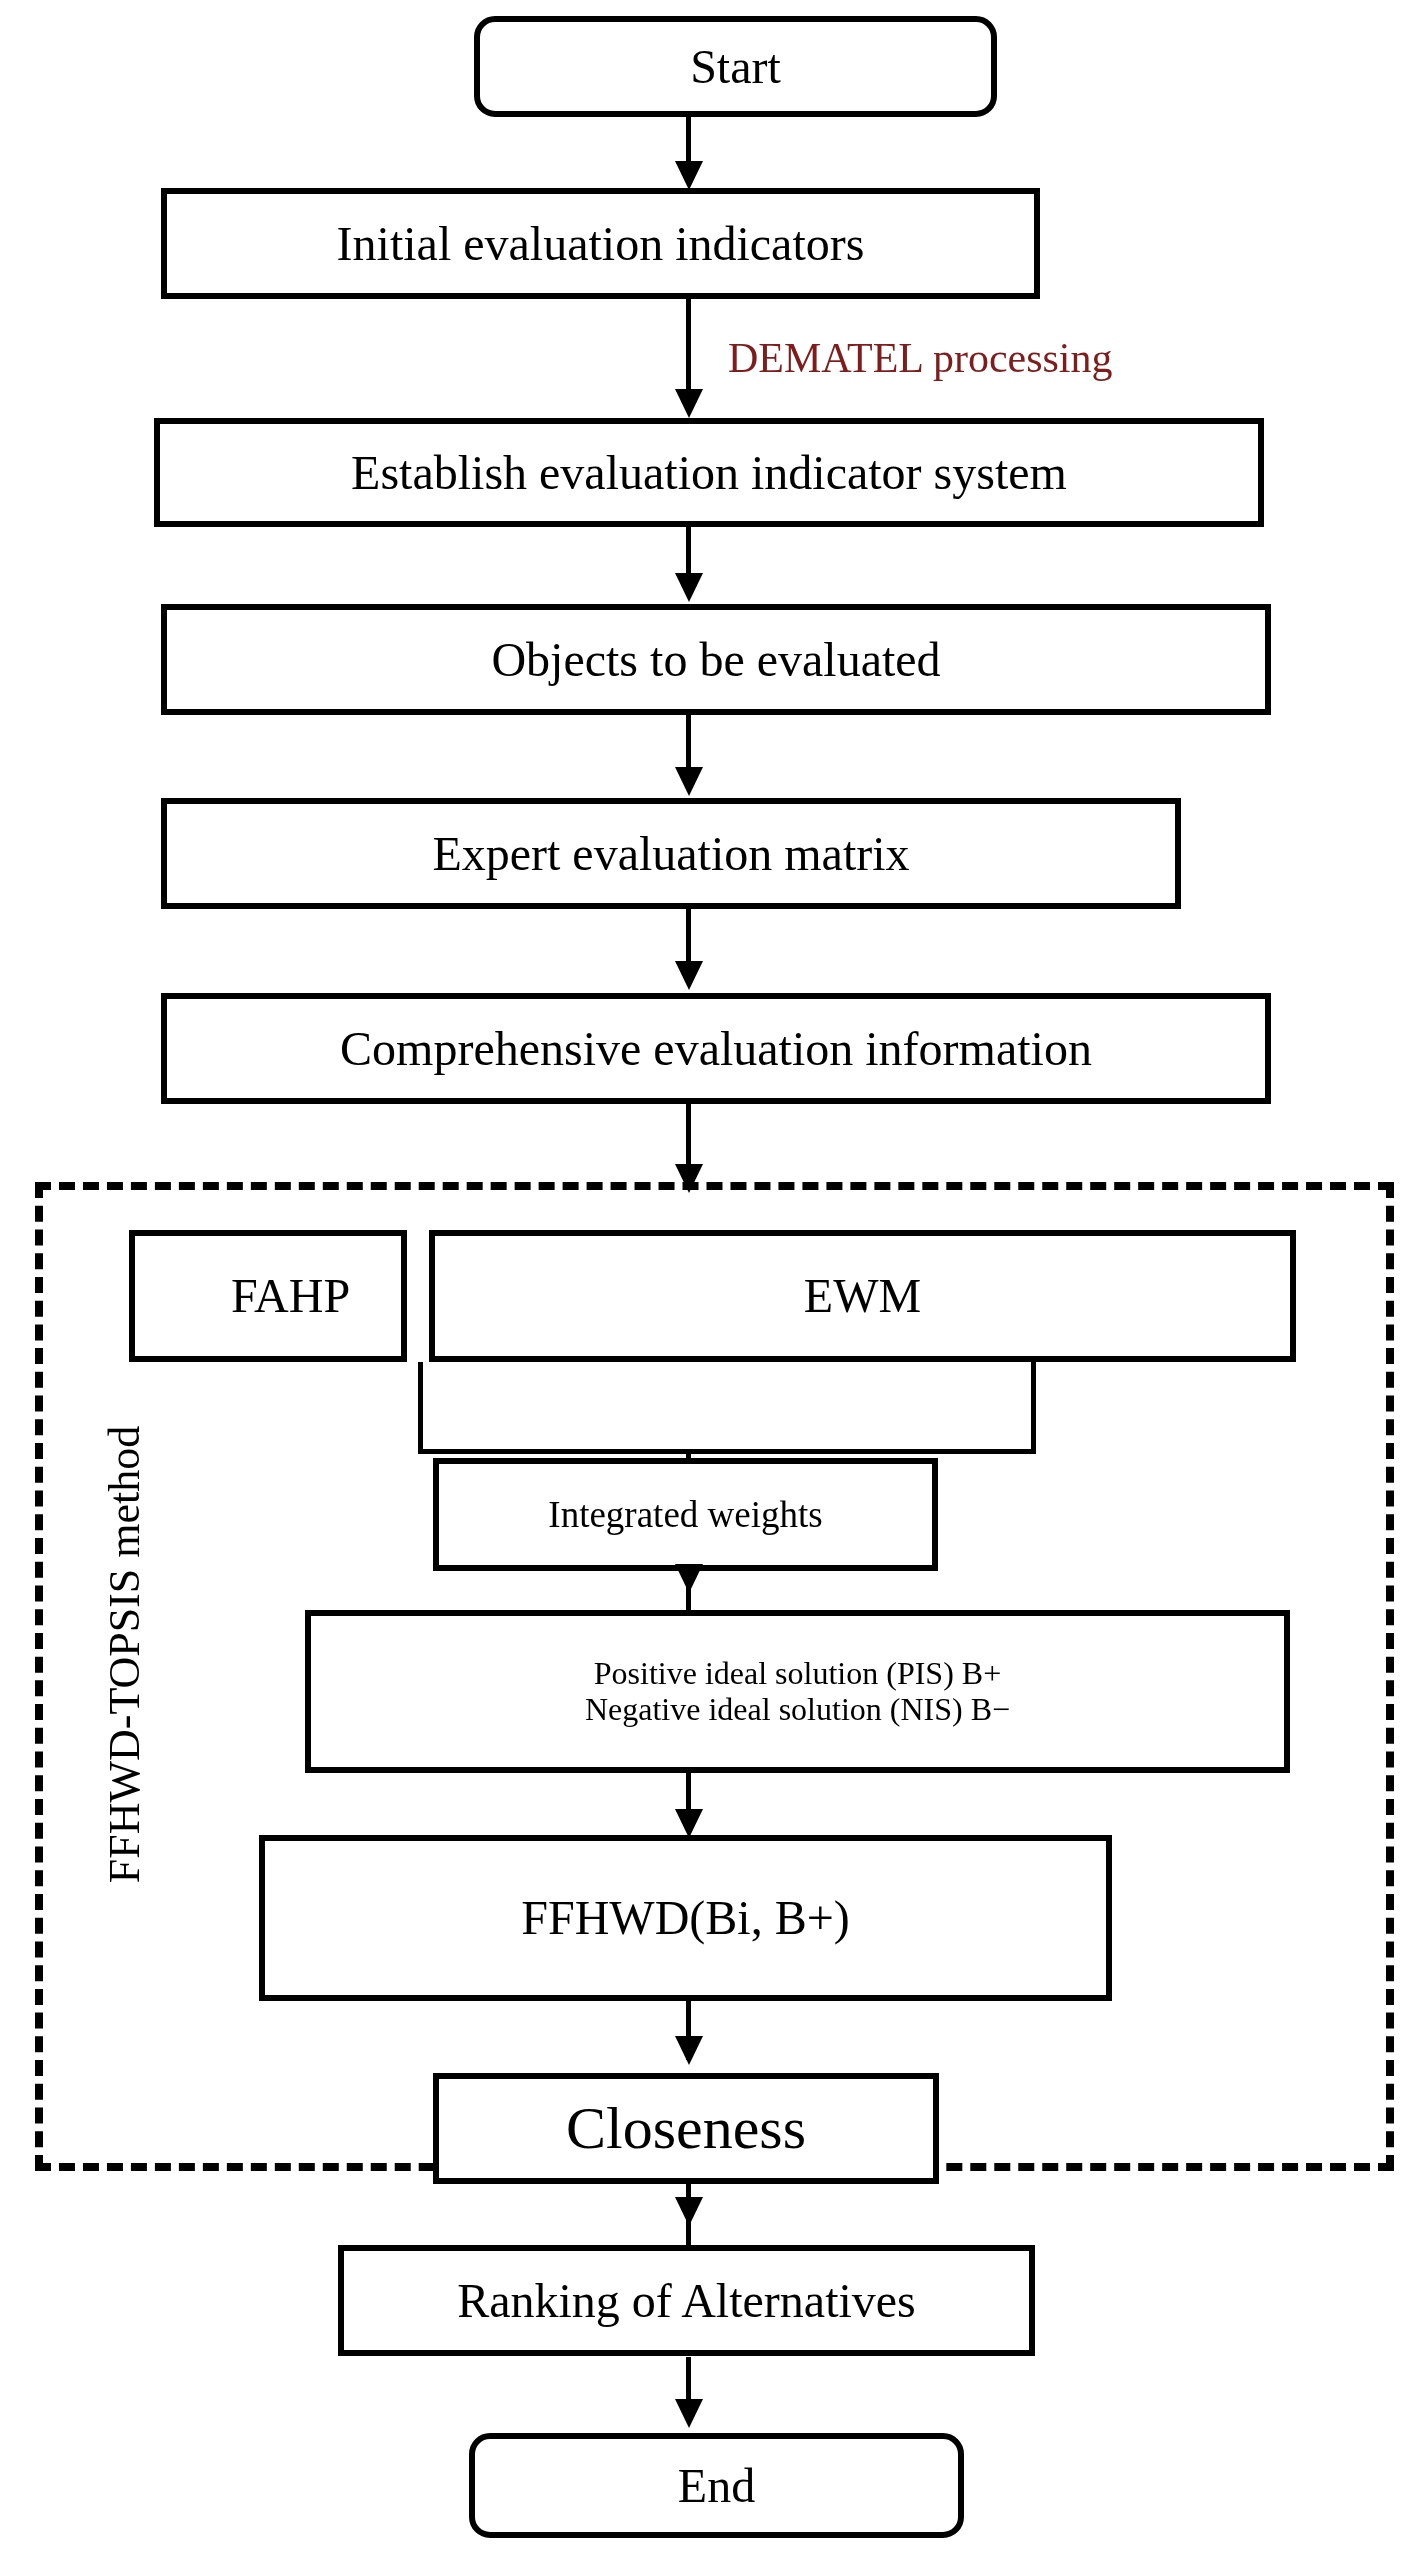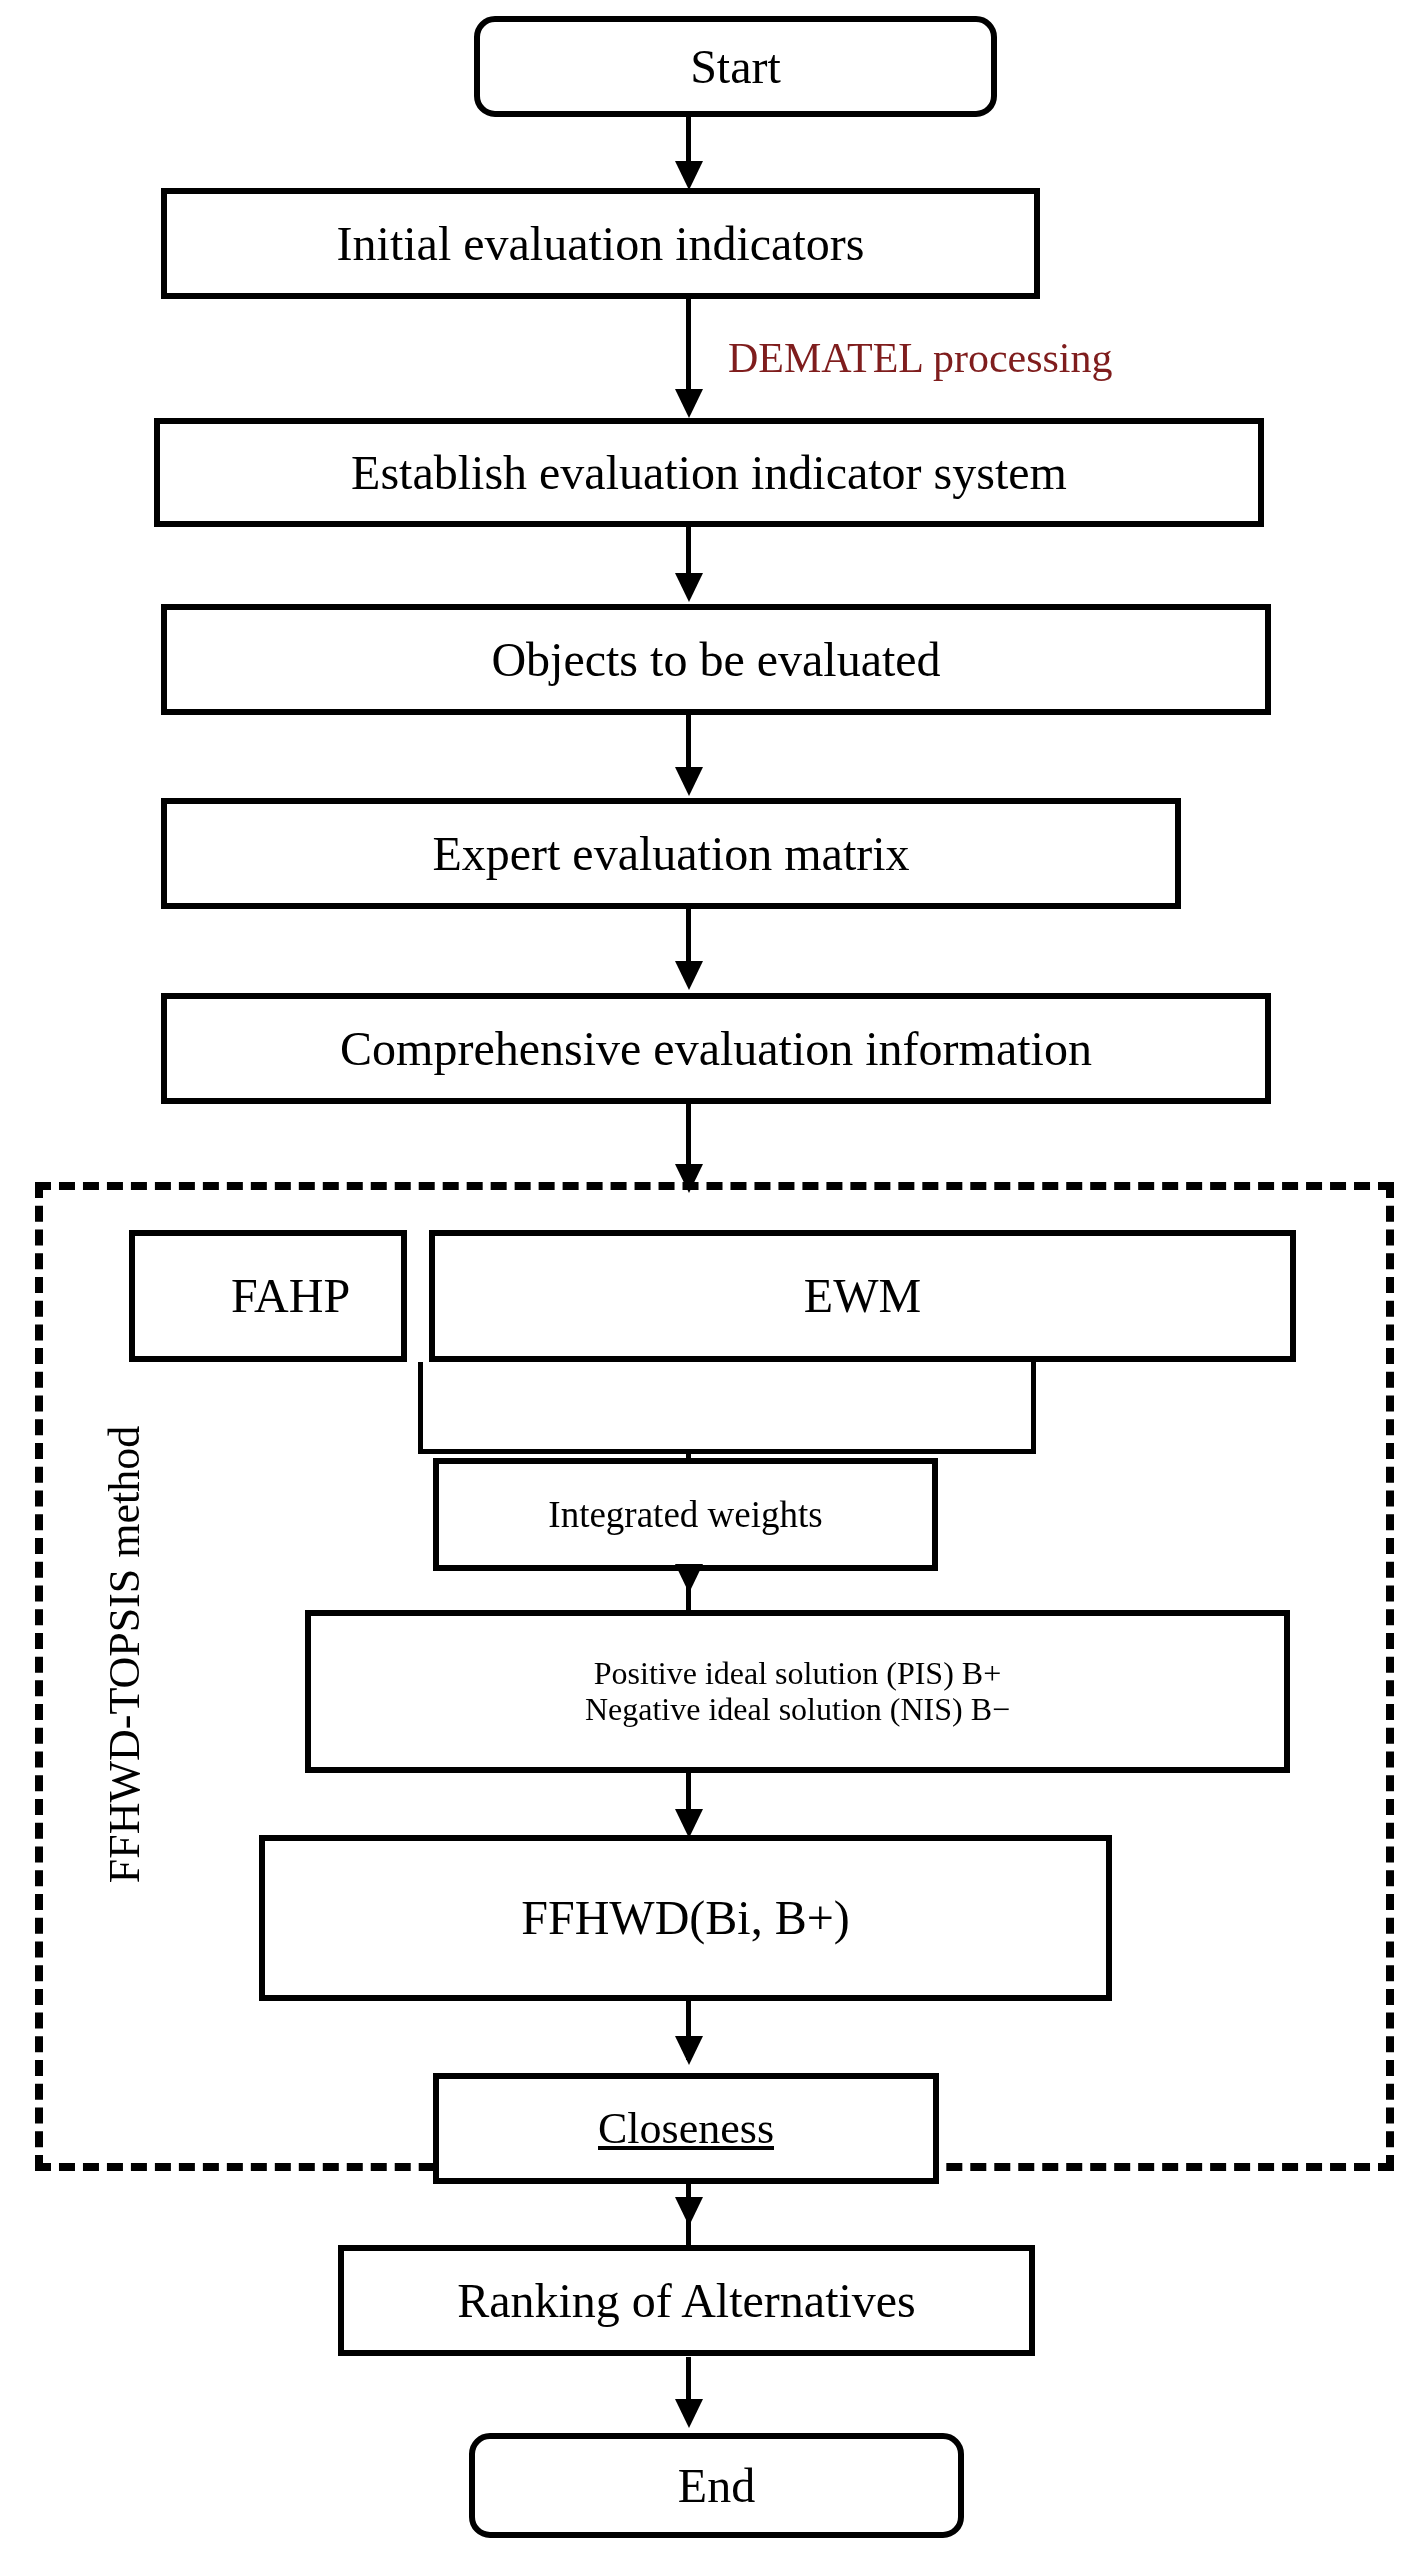--- a/index.html
+++ b/index.html
@@ -160,21 +160,21 @@
   <div class="vline" style="left:686px; top:1773px; height:56px;"></div>
   <div class="arrowhead" style="left:675px; top:1809px;"></div>
 
   <div class="node" style="left:259px; top:1835px; width:853px; height:166px; font-size:48px;">
     <span class="line">FFHWD(Bi, B+)</span>
   </div>
 
   <div class="vline" style="left:686px; top:2001px; height:59px;"></div>
   <div class="arrowhead" style="left:675px; top:2036px;"></div>
 
-  <div class="node" style="left:433px; top:2073px; width:506px; height:111px; font-size:44px;text-decoration:underline;">
+  <div class="node" style="left:433px; top:2073px; width:506px; height:111px; font-size:60px;">
     <span class="line">Closeness</span>
   </div>
 
   <div class="vline" style="left:686px; top:2184px; height:65px;"></div>
   <div class="arrowhead" style="left:675px; top:2197px;"></div>
 
   <div class="node" style="left:338px; top:2245px; width:697px; height:111px; font-size:48px;">
     <span class="line">Ranking of Alternatives</span>
   </div>
 

